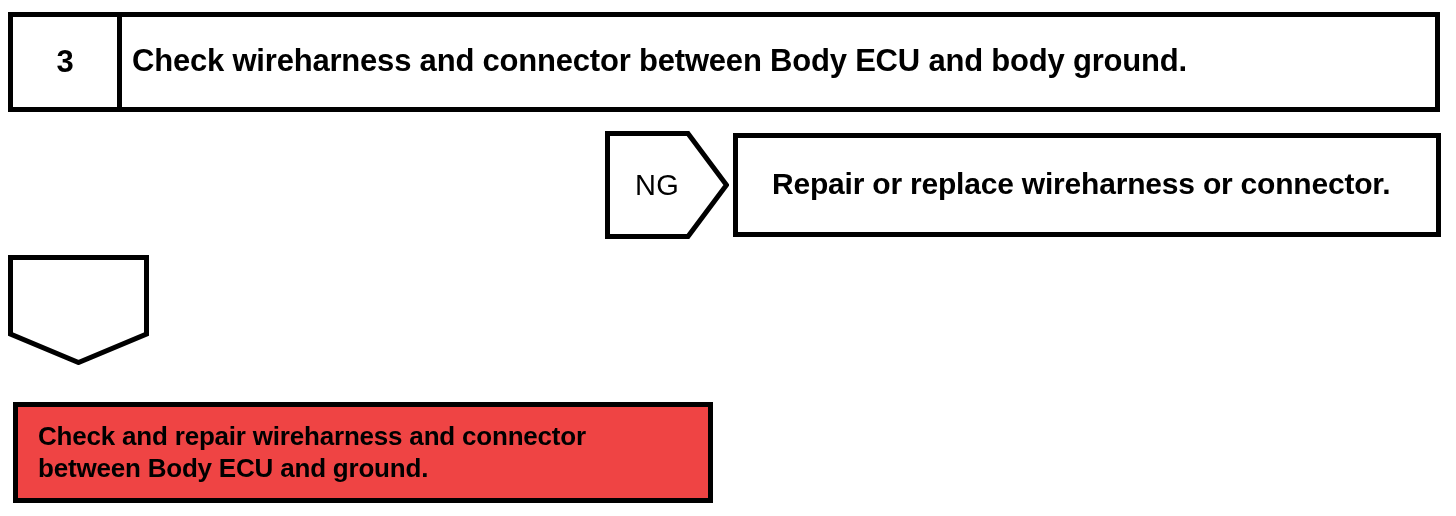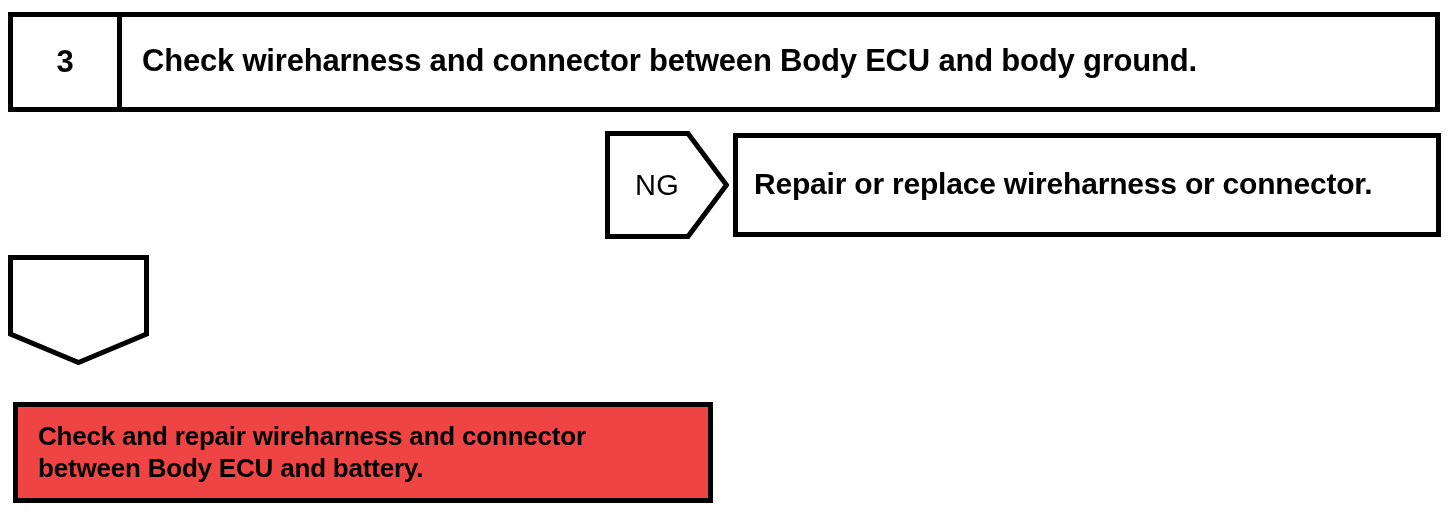--- a/index.html
+++ b/index.html
@@ -60,21 +60,20 @@
     padding-left: 10px;
     box-sizing: border-box;
   }
   .step-text {
     font-size: 31px;
     font-weight: bold;
     line-height: 1.05;
     letter-spacing: -0.2px;
     white-space: nowrap;
     transform: translateY(-1px);
-    margin-left: 10px;
   }
 
   
   .ng-arrow {
     position: absolute;
     left: 605px;
     top: 131px;
     width: 124px;       
     height: 108px;      
   }
@@ -102,21 +101,21 @@
     position: absolute;
     left: 733px;
     top: 133px;
     width: 708px;       
     height: 104px;      
     box-sizing: border-box;
     border: 5px solid #000;
     background: #fff;
     display: flex;
     align-items: center;
-    padding-left: 16px;
+    padding-left: 34px;
   }
   .repair-text {
     font-size: 30px;
     font-weight: bold;
     letter-spacing: -0.2px;
     line-height: 1.05;
     white-space: nowrap;
     transform: translateY(-1px);
   }
 
@@ -200,16 +199,16 @@
   </div>
 
   <div class="ok-arrow">
     <svg viewBox="0 0 141 110" preserveAspectRatio="none" aria-hidden="true">
       <path d="M 2.5,2.5 L 138.5,2.5 L 138.5,79 L 70.5,107.5 L 2.5,79 Z" fill="#ffffff" stroke="#000000" stroke-width="5" stroke-linejoin="miter" vector-effect="non-scaling-stroke"></path>
     </svg>
   </div>
 
   <div class="final-box">
     <span class="final-text-line">Check and repair wireharness and connector</span>
-    <span class="final-text-line">between Body ECU and battery.</span>
+    <span class="final-text-line">between Body ECU and ground.</span>
   </div>
 
 </div>
 
 </body></html>

